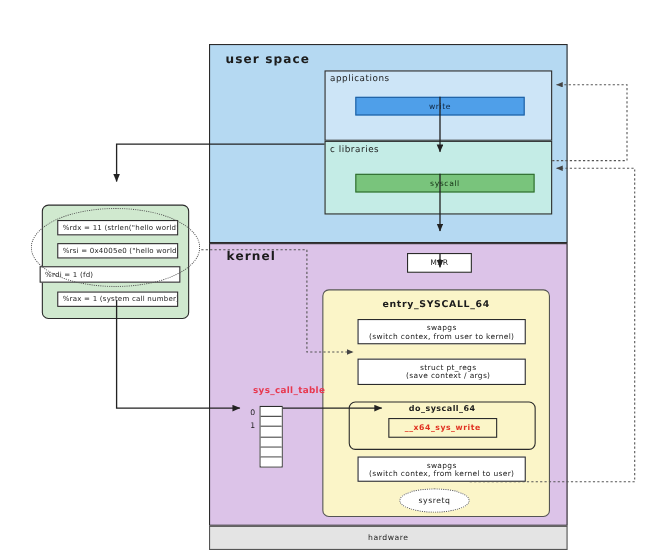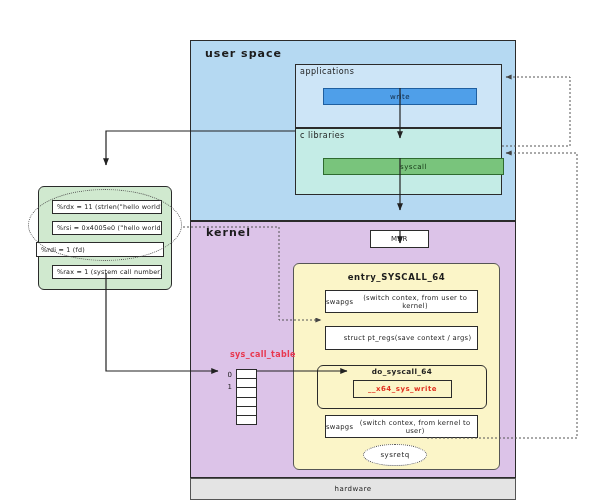--- a/index.html
+++ b/index.html
@@ -6,21 +6,21 @@
   #stage{
     position:relative;width:600px;height:500px;background:#ffffff;overflow:hidden;
     font-family:"DejaVu Sans",sans-serif;color:#1c1c1c;
   }
   .abs{position:absolute;box-sizing:border-box;margin-top:17px;}
   .region{border:1.6px solid #2b2b2b;}
   .box{border:1.2px solid #2b2b2b;background:#fff;}
   .zone-label{font-weight:bold;font-size:11px;letter-spacing:1px;color:#1c1c1c;}
   .sub-label{font-size:8px;letter-spacing:.5px;color:#1c1c1c;}
   .btn{display:flex;align-items:center;justify-content:center;font-size:7px;letter-spacing:.5px;}
-  .twoline{display:flex;align-items:center;justify-content:center;
+  .twoline{display:flex;flex-direction:column;align-items:center;justify-content:center;
            font-size:6.8px;line-height:8px;text-align:center;letter-spacing:.3px;}
   .rounded{border-radius:6px;}
   .reg-box{display:flex;align-items:center;padding-left:4px;font-size:6.4px;letter-spacing:.2px;
            background:#fff;border:1px solid #2b2b2b;white-space:nowrap;overflow:hidden;}
   .cell{flex:1;border-bottom:1px solid #2b2b2b;background:#fff;}
   .cell:last-child{border-bottom:none;}
   .idx{font-size:7px;text-align:right;width:12px;}
   svg.overlay{position:absolute;left:0;top:0;pointer-events:none;}
 </style>
 </head>
@@ -32,21 +32,21 @@
   <div class="abs zone-label" style="left:205px;top:30px;">user space</div>
 
   <div class="abs box" style="left:295px;top:47px;width:207px;height:64px;background:#cde5f7;"></div>
   <div class="abs sub-label" style="left:300px;top:50px;">applications</div>
   <div class="abs box btn" style="left:323px;top:71px;width:154px;height:17px;background:#4f9fe9;border-color:#1f5fa0;color:#10263f;">
     <span>write</span>
   </div>
 
   <div class="abs box" style="left:295px;top:111px;width:207px;height:67px;background:#c4ece6;"></div>
   <div class="abs sub-label" style="left:300px;top:114px;">c libraries</div>
-  <div class="abs box btn" style="left:323px;top:141px;width:181px;height:17px;background:#79c47c;border-color:#2e6b30;color:#143214;">
+  <div class="abs box btn" style="left:323px;top:141px;width:163px;height:17px;background:#79c47c;border-color:#2e6b30;color:#143214;">
     <span>syscall</span>
   </div>
 
   <div class="abs region" style="left:190px;top:204px;width:326px;height:257px;background:#dcc3e8;"></div>
   <div class="abs zone-label" style="left:206px;top:209px;">kernel</div>
 
   <div class="abs box btn" style="left:370px;top:213px;width:59px;height:18px;">
     <span>MSR</span>
   </div>
 

